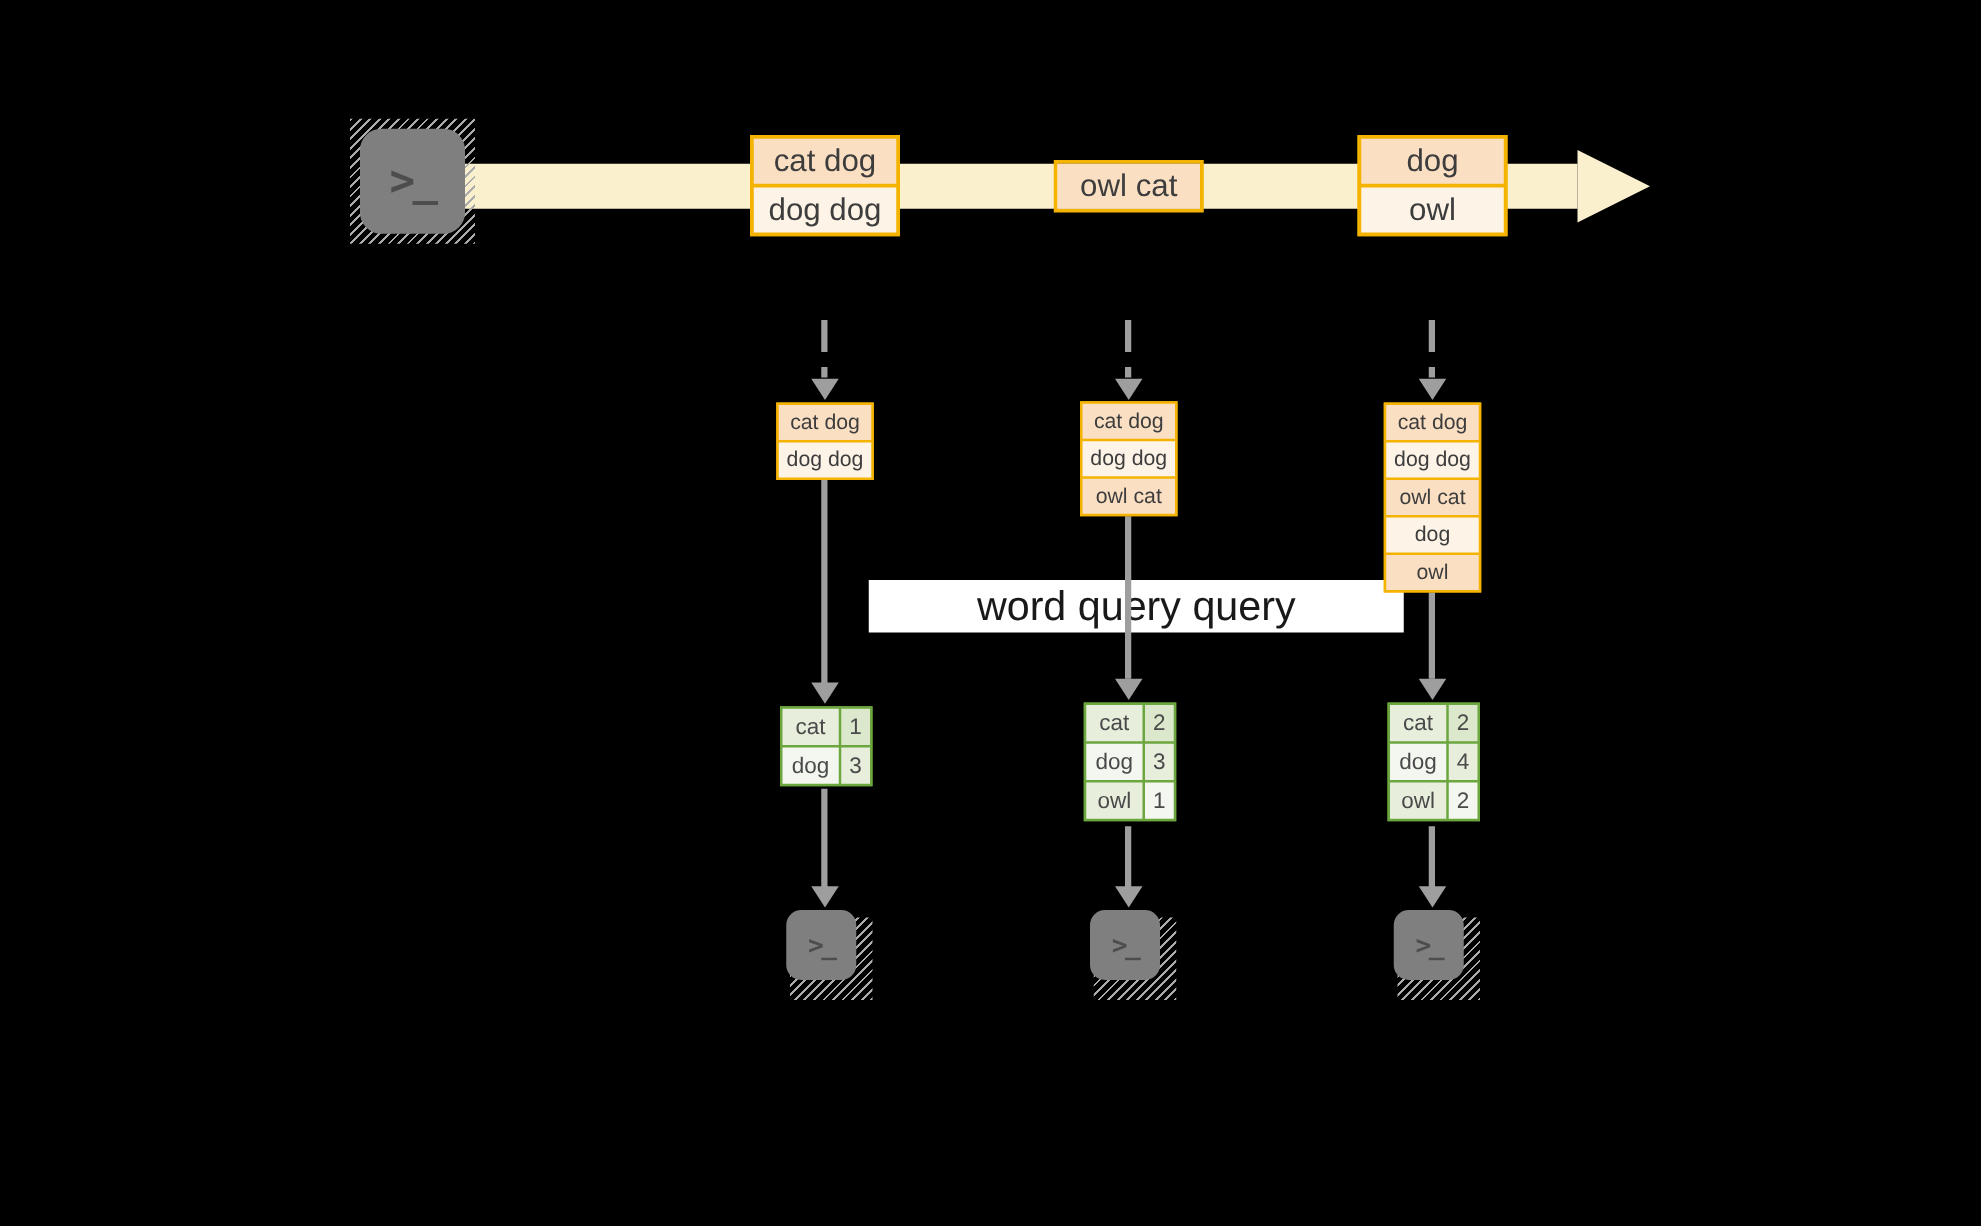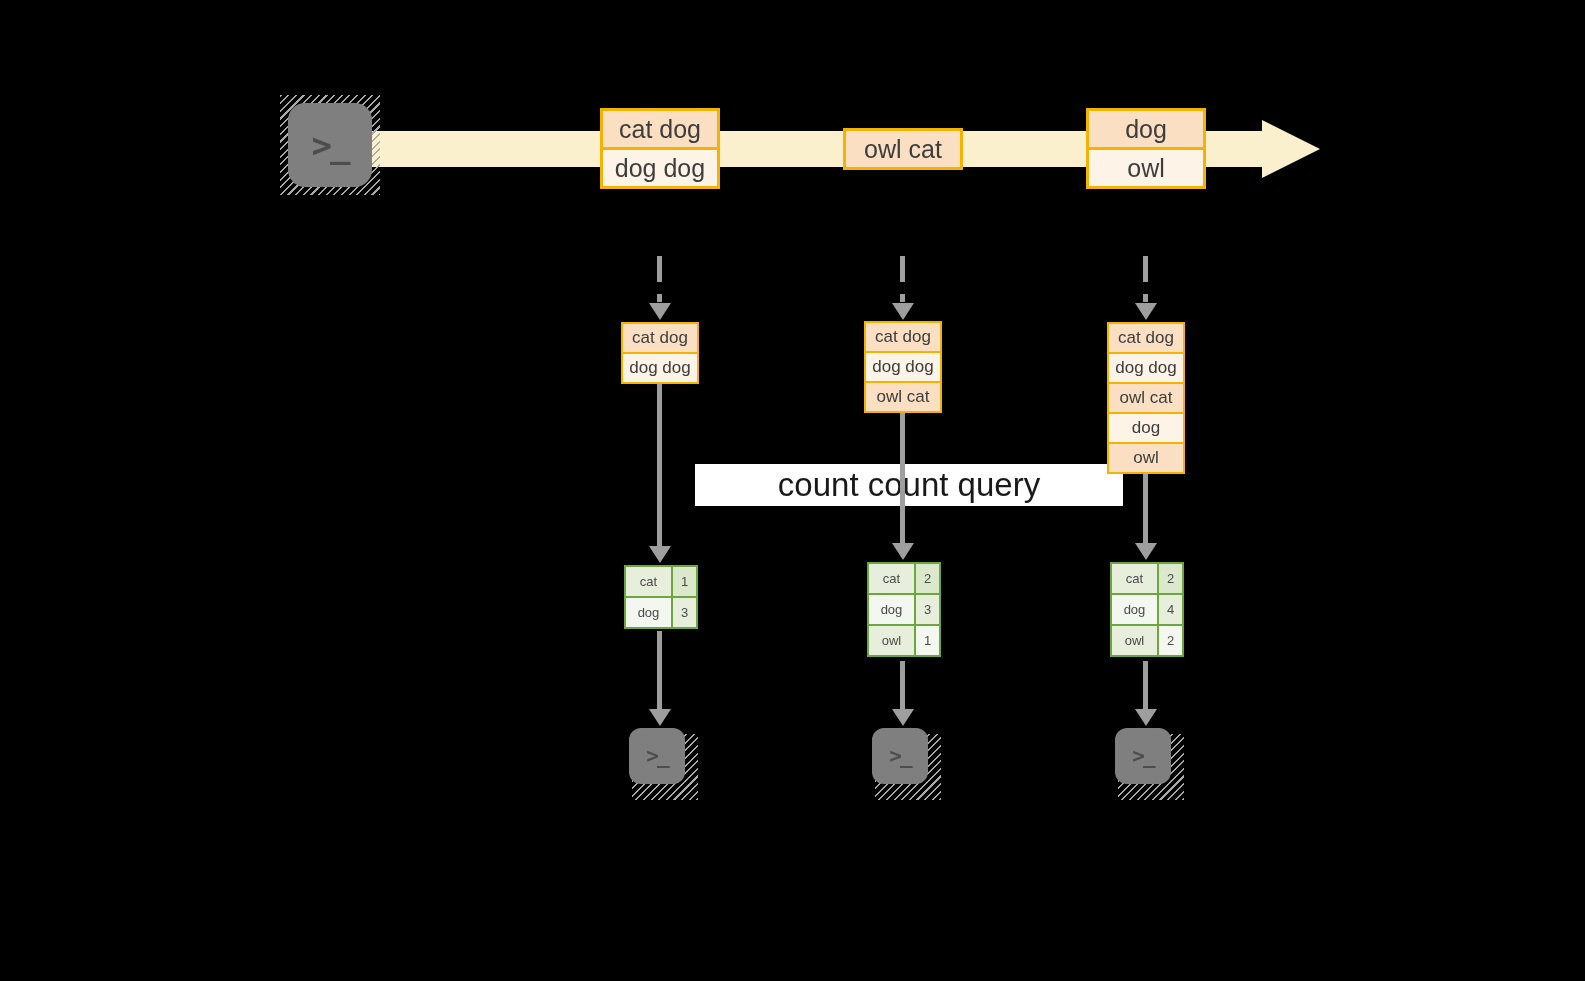--- a/index.html
+++ b/index.html
@@ -59,21 +59,21 @@
     background:#ffffff;display:flex;align-items:center;justify-content:center;
     color:#191919;font-size:33px;z-index:2;
   }
   
   .gtable{
     position:absolute;display:grid;grid-template-columns:45px 23px;
     gap:2px;background:#6ca63f;border:2px solid #6ca63f;z-index:4;
   }
   .gcell{
     height:29px;display:flex;align-items:center;justify-content:center;
-    font-size:13px;color:#4a4a4a;
+    font-size:18px;color:#4a4a4a;
   }
   .shade-a{background:#e7efdc;}
   .shade-b{background:#f3f7ef;}
   .shade-c{background:#dce8cc;}
   .z1{z-index:1}.z3{z-index:3}.z4{z-index:4}
 </style>
 </head>
 <body>
 
 <div class="canvas">
@@ -118,21 +118,21 @@
   </div>
   <div class="obox abox z4" style="left:1107px;top:322px;width:78px;">
     <div class="orow">cat dog</div>
     <div class="orow">dog dog</div>
     <div class="orow">owl cat</div>
     <div class="orow">dog</div>
     <div class="orow">owl</div>
   </div>
 
   <div class="query-band">
-    <span>count count query</span>
+    <span>word query query</span>
   </div>
 
   <div class="vline z3" style="left:657px;top:384px;height:163px;"></div>
   <div class="tri-down z3" style="left:649px;top:546px;"></div>
 
   <div class="vline z3" style="left:900px;top:413px;height:130px;"></div>
   <div class="tri-down z3" style="left:892px;top:543px;"></div>
 
   <div class="vline z3" style="left:1143px;top:474px;height:69px;"></div>
   <div class="tri-down z3" style="left:1135px;top:543px;"></div>

